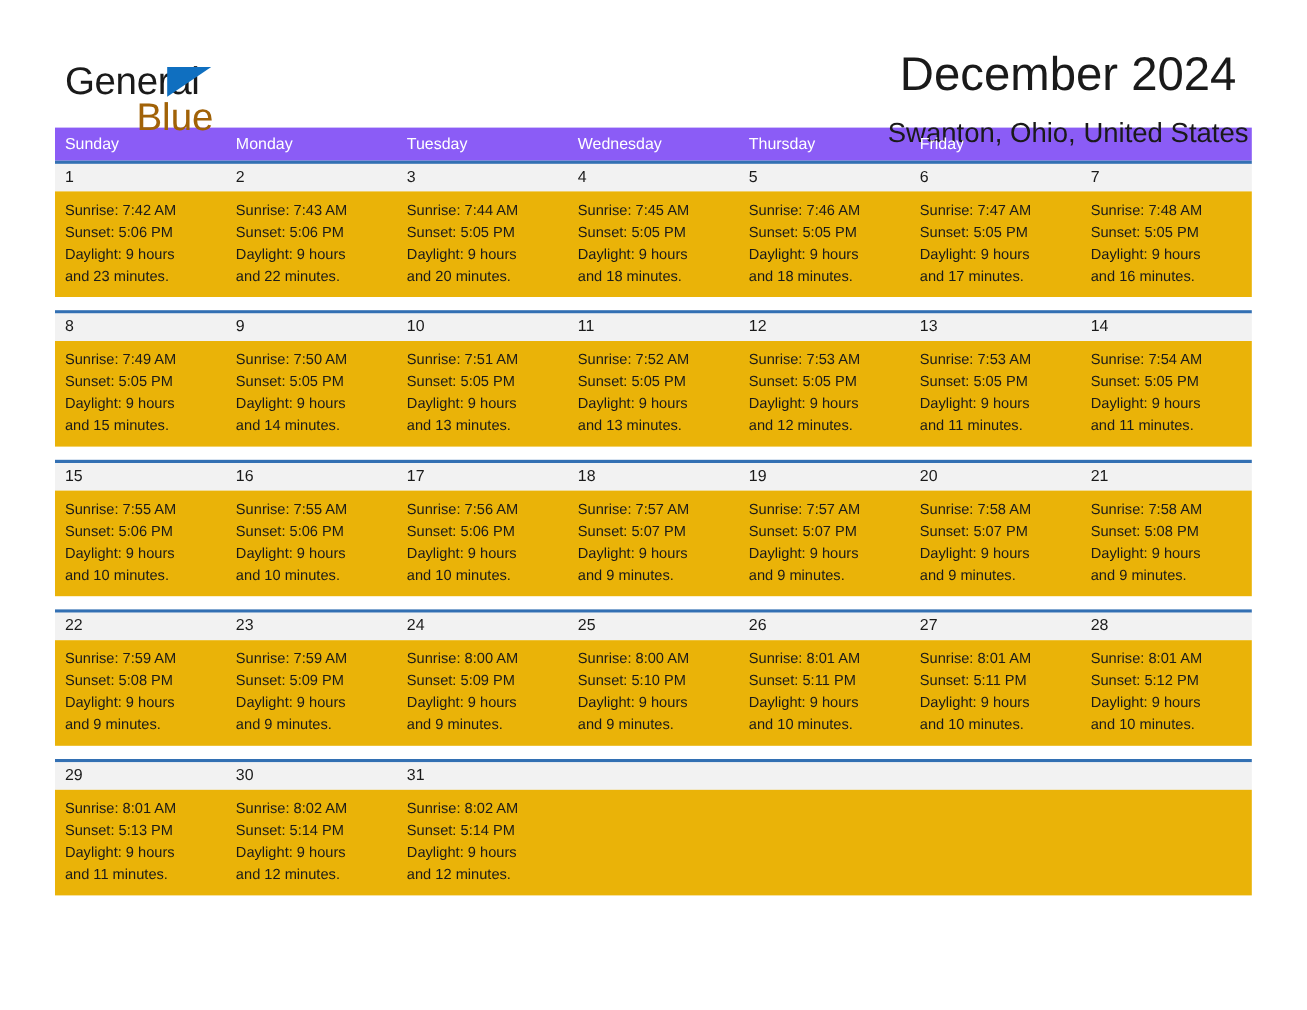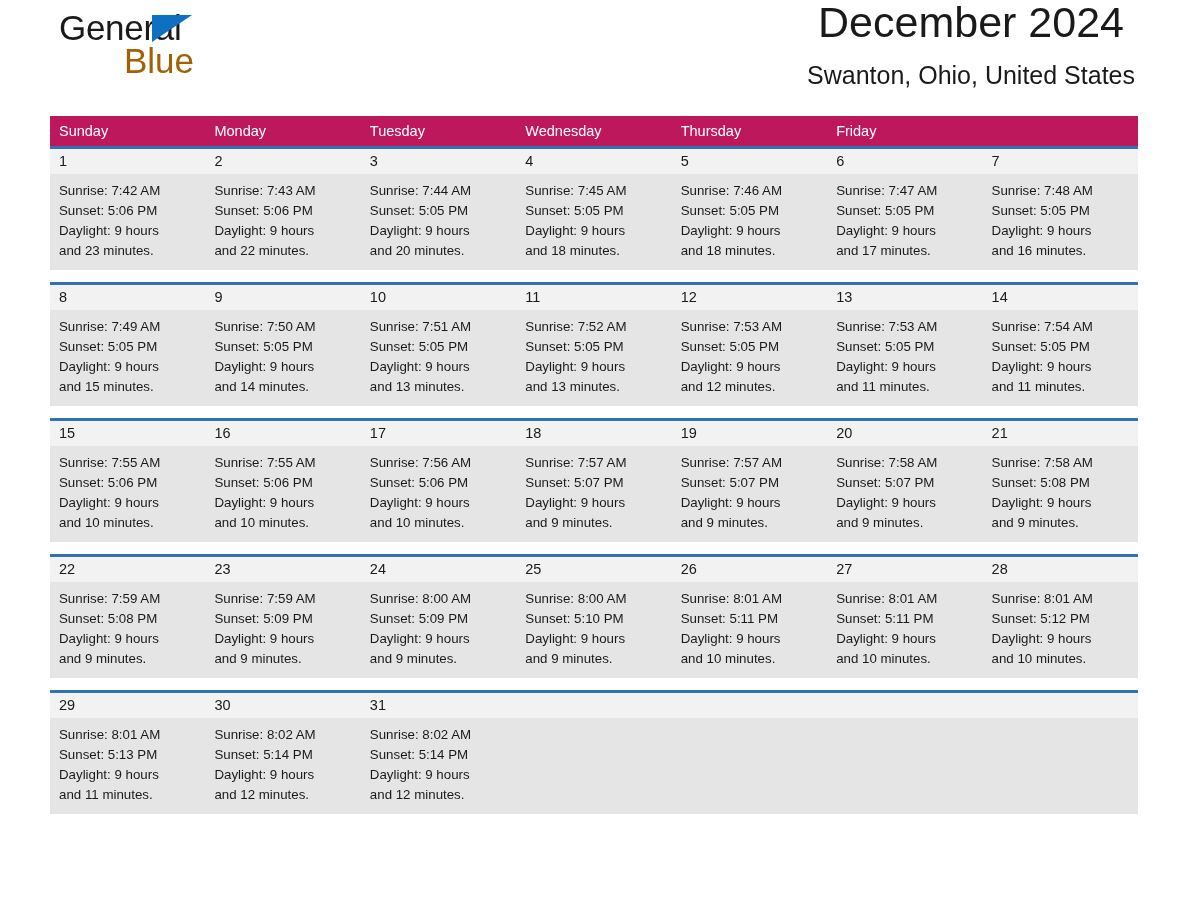--- a/index.html
+++ b/index.html
@@ -14,20 +14,21 @@
     height: 918px;
     position: relative;
     padding: 0 50px;
   }
 
   
   .topbar {
     display: flex;
     justify-content: space-between;
     align-items: flex-start;
+    padding-top: 46px;
     height: 110px;
   }
   .logo { position: relative; width: 260px; height: 80px; }
   .logo-general {
     font-size: 35px;
     color: #1a1a1a;
     letter-spacing: -0.3px;
     line-height: 1;
     position: absolute;
     left: 9px;
@@ -66,21 +67,21 @@
     color: #1a1a1a;
     margin-top: 16px;
     white-space: nowrap;
   }
 
   
   .calendar { width: 1088px; margin-top: 6px; }
   .weekdays {
     display: grid;
     grid-template-columns: repeat(7, 1fr);
-    background: #be185d;
+    background: #8b5cf6;
     height: 30px;
   }
   .weekday {
     color: #ffffff;
     font-size: 14.5px;
     line-height: 30px;
     padding-left: 9px;
     white-space: nowrap;
   }
   .week {
@@ -89,21 +90,21 @@
   }
   .week:first-of-type { margin-top: 0; }
   .week-days {
     display: grid;
     grid-template-columns: repeat(7, 1fr);
     background: #f2f2f2;
   }
   .week-body {
     display: grid;
     grid-template-columns: repeat(7, 1fr);
-    background: #e5e5e5;
+    background: #eab308;
   }
   .daynum {
     font-size: 14.5px;
     color: #1a1a1a;
     padding: 4px 0 4px 9px;
     height: 25px;
     line-height: 17px;
   }
   .cell {
     padding: 7px 9px 0 9px;

